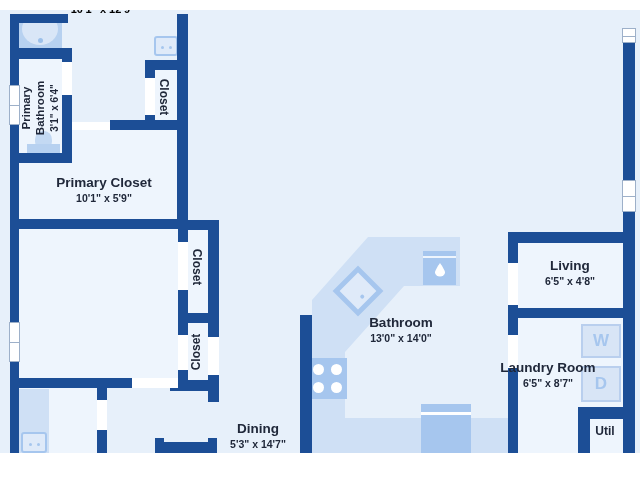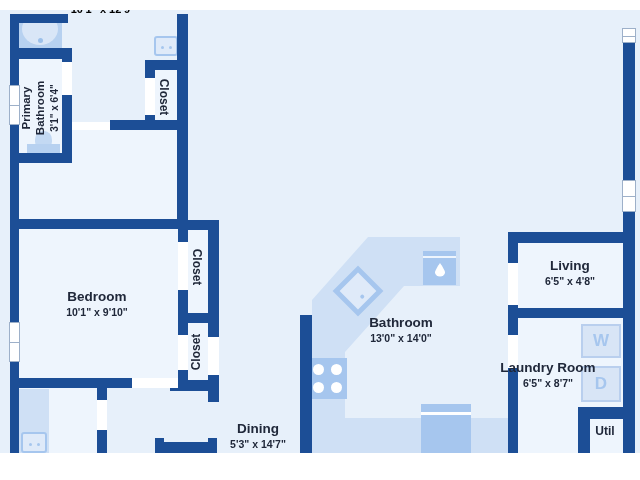--- a/index.html
+++ b/index.html
@@ -168,25 +168,25 @@
     <div class="bathnm">Bathroom</div>
     <div class="dm" style="font-size:10px">3'1" x 6'4"</div>
   </div>
 
   <div class="lbl r90" style="left:164px;top:97px">
     <div class="nm sm">Closet</div>
   </div>
 
 
 
-
-  <div class="lbl" style="left:97px;top:304px">
-    <div class="nm">Bedroom</div>
-    <div class="dm">10'1" x 9'10"</div>
-  </div>
+  <div class="lbl" style="left:104px;top:190px">
+    <div class="nm">Primary Closet</div>
+    <div class="dm">10'1" x 5'9"</div>
+  </div>
+
 
   <div class="lbl r90" style="left:197px;top:267px">
     <div class="nm sm">Closet</div>
   </div>
 
   <div class="lbl r270" style="left:196px;top:352px">
     <div class="nm sm">Closet</div>
   </div>
 
   <div class="lbl" style="left:401px;top:330px">

